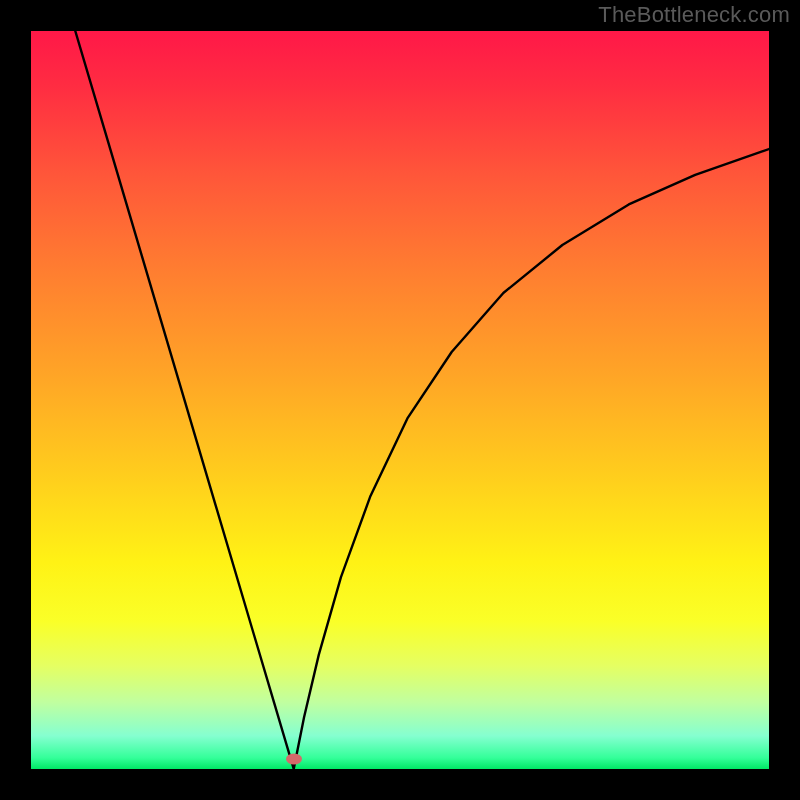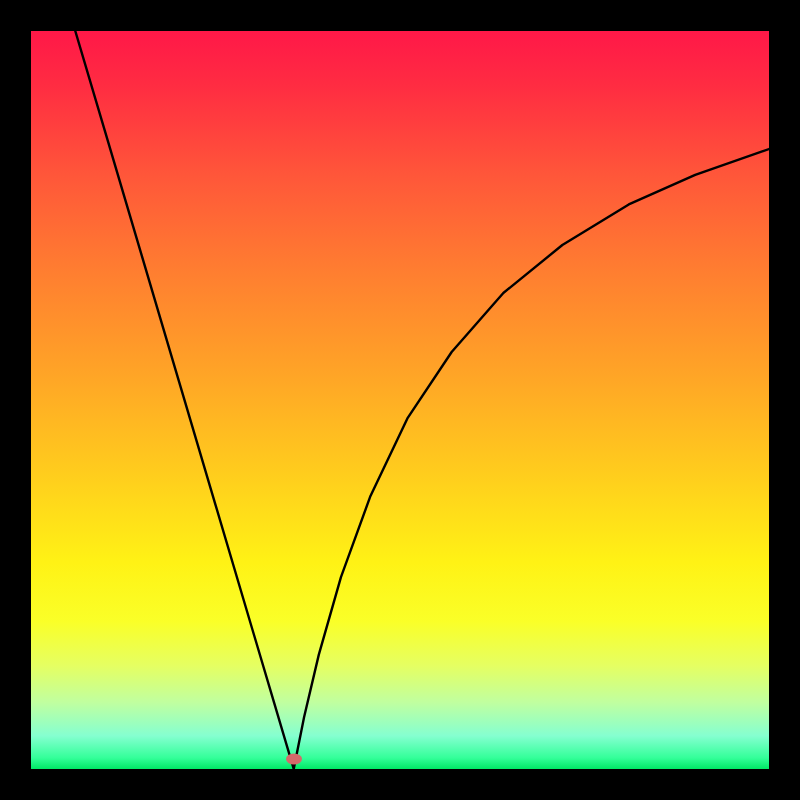--- a/index.html
+++ b/index.html
@@ -38,20 +38,21 @@
   .plot-area svg {
     display: block;
     width: 738px;
     height: 738px;
   }
 </style>
 </head>
 <body>
 
 <div class="frame">
+  <div class="watermark">TheBottleneck.com</div>
 
   <div class="plot-area">
     <svg viewBox="0 0 738 738" preserveAspectRatio="none">
       <defs>
         <linearGradient id="bg-grad" x1="0" y1="0" x2="0" y2="1">
             <stop offset="0.00%" stop-color="#ff1848"></stop>
             <stop offset="7.00%" stop-color="#ff2b42"></stop>
             <stop offset="20.00%" stop-color="#ff5839"></stop>
             <stop offset="33.00%" stop-color="#ff7f30"></stop>
             <stop offset="47.00%" stop-color="#ffa626"></stop>

